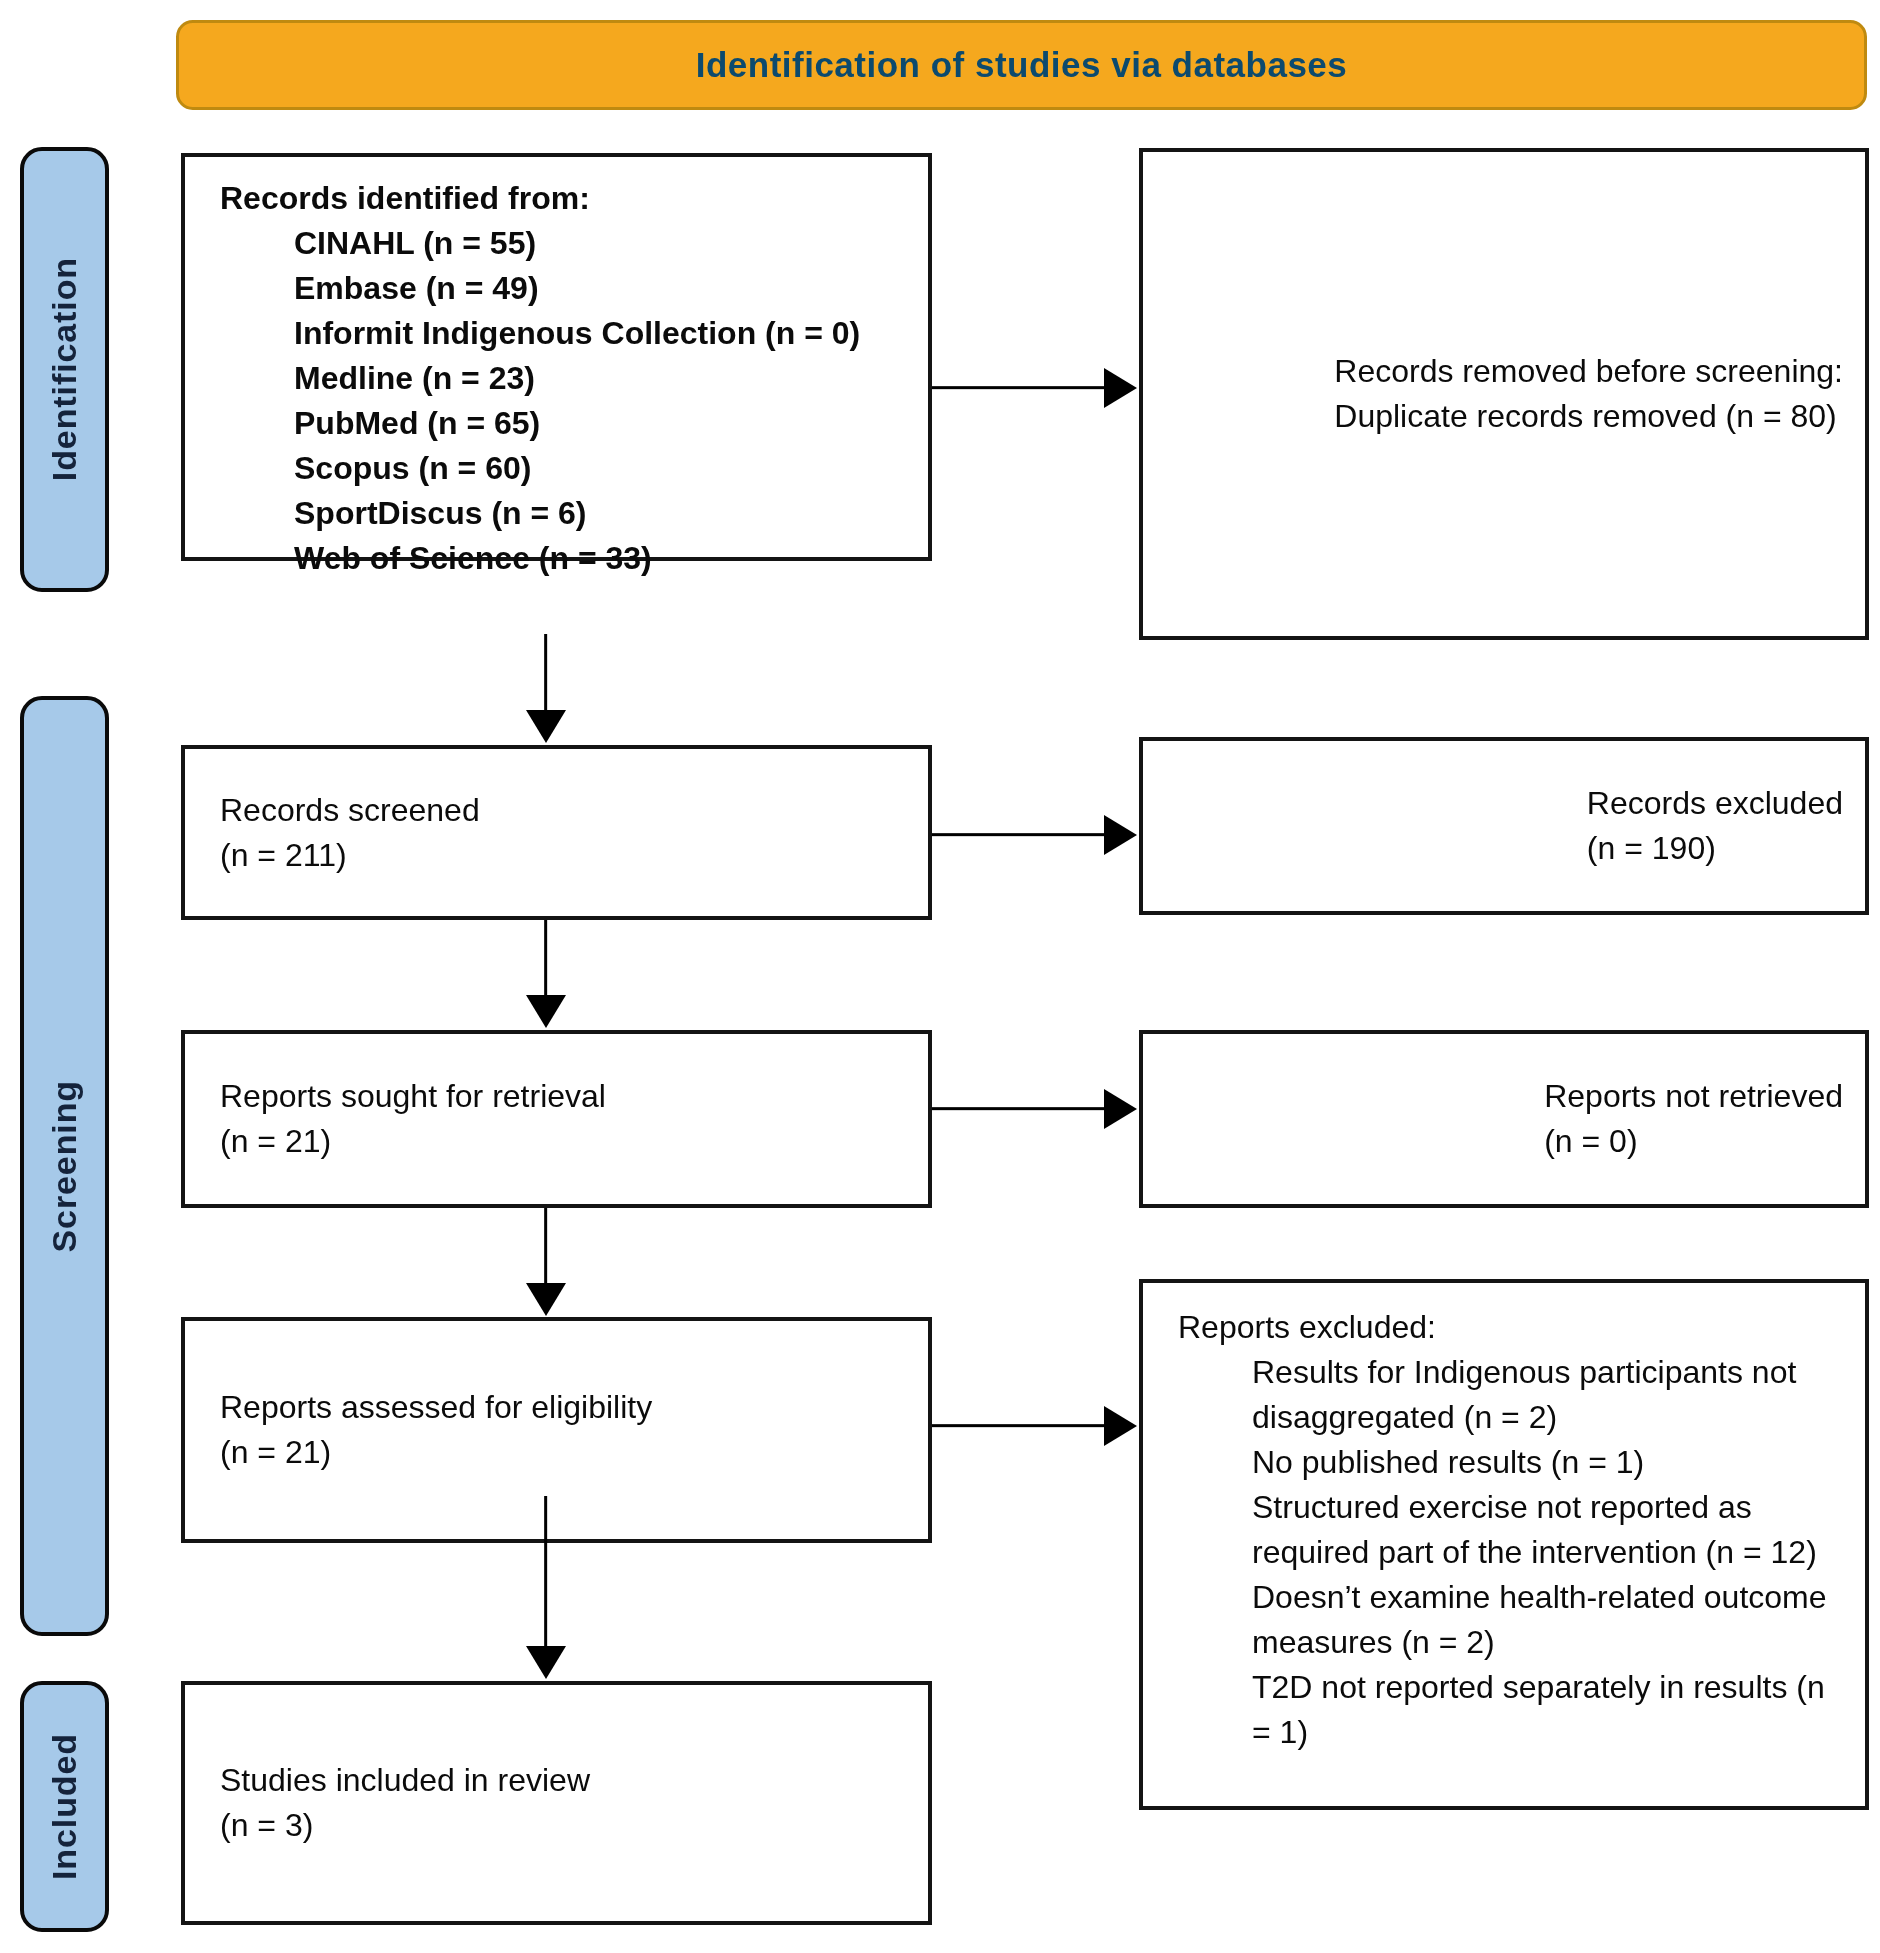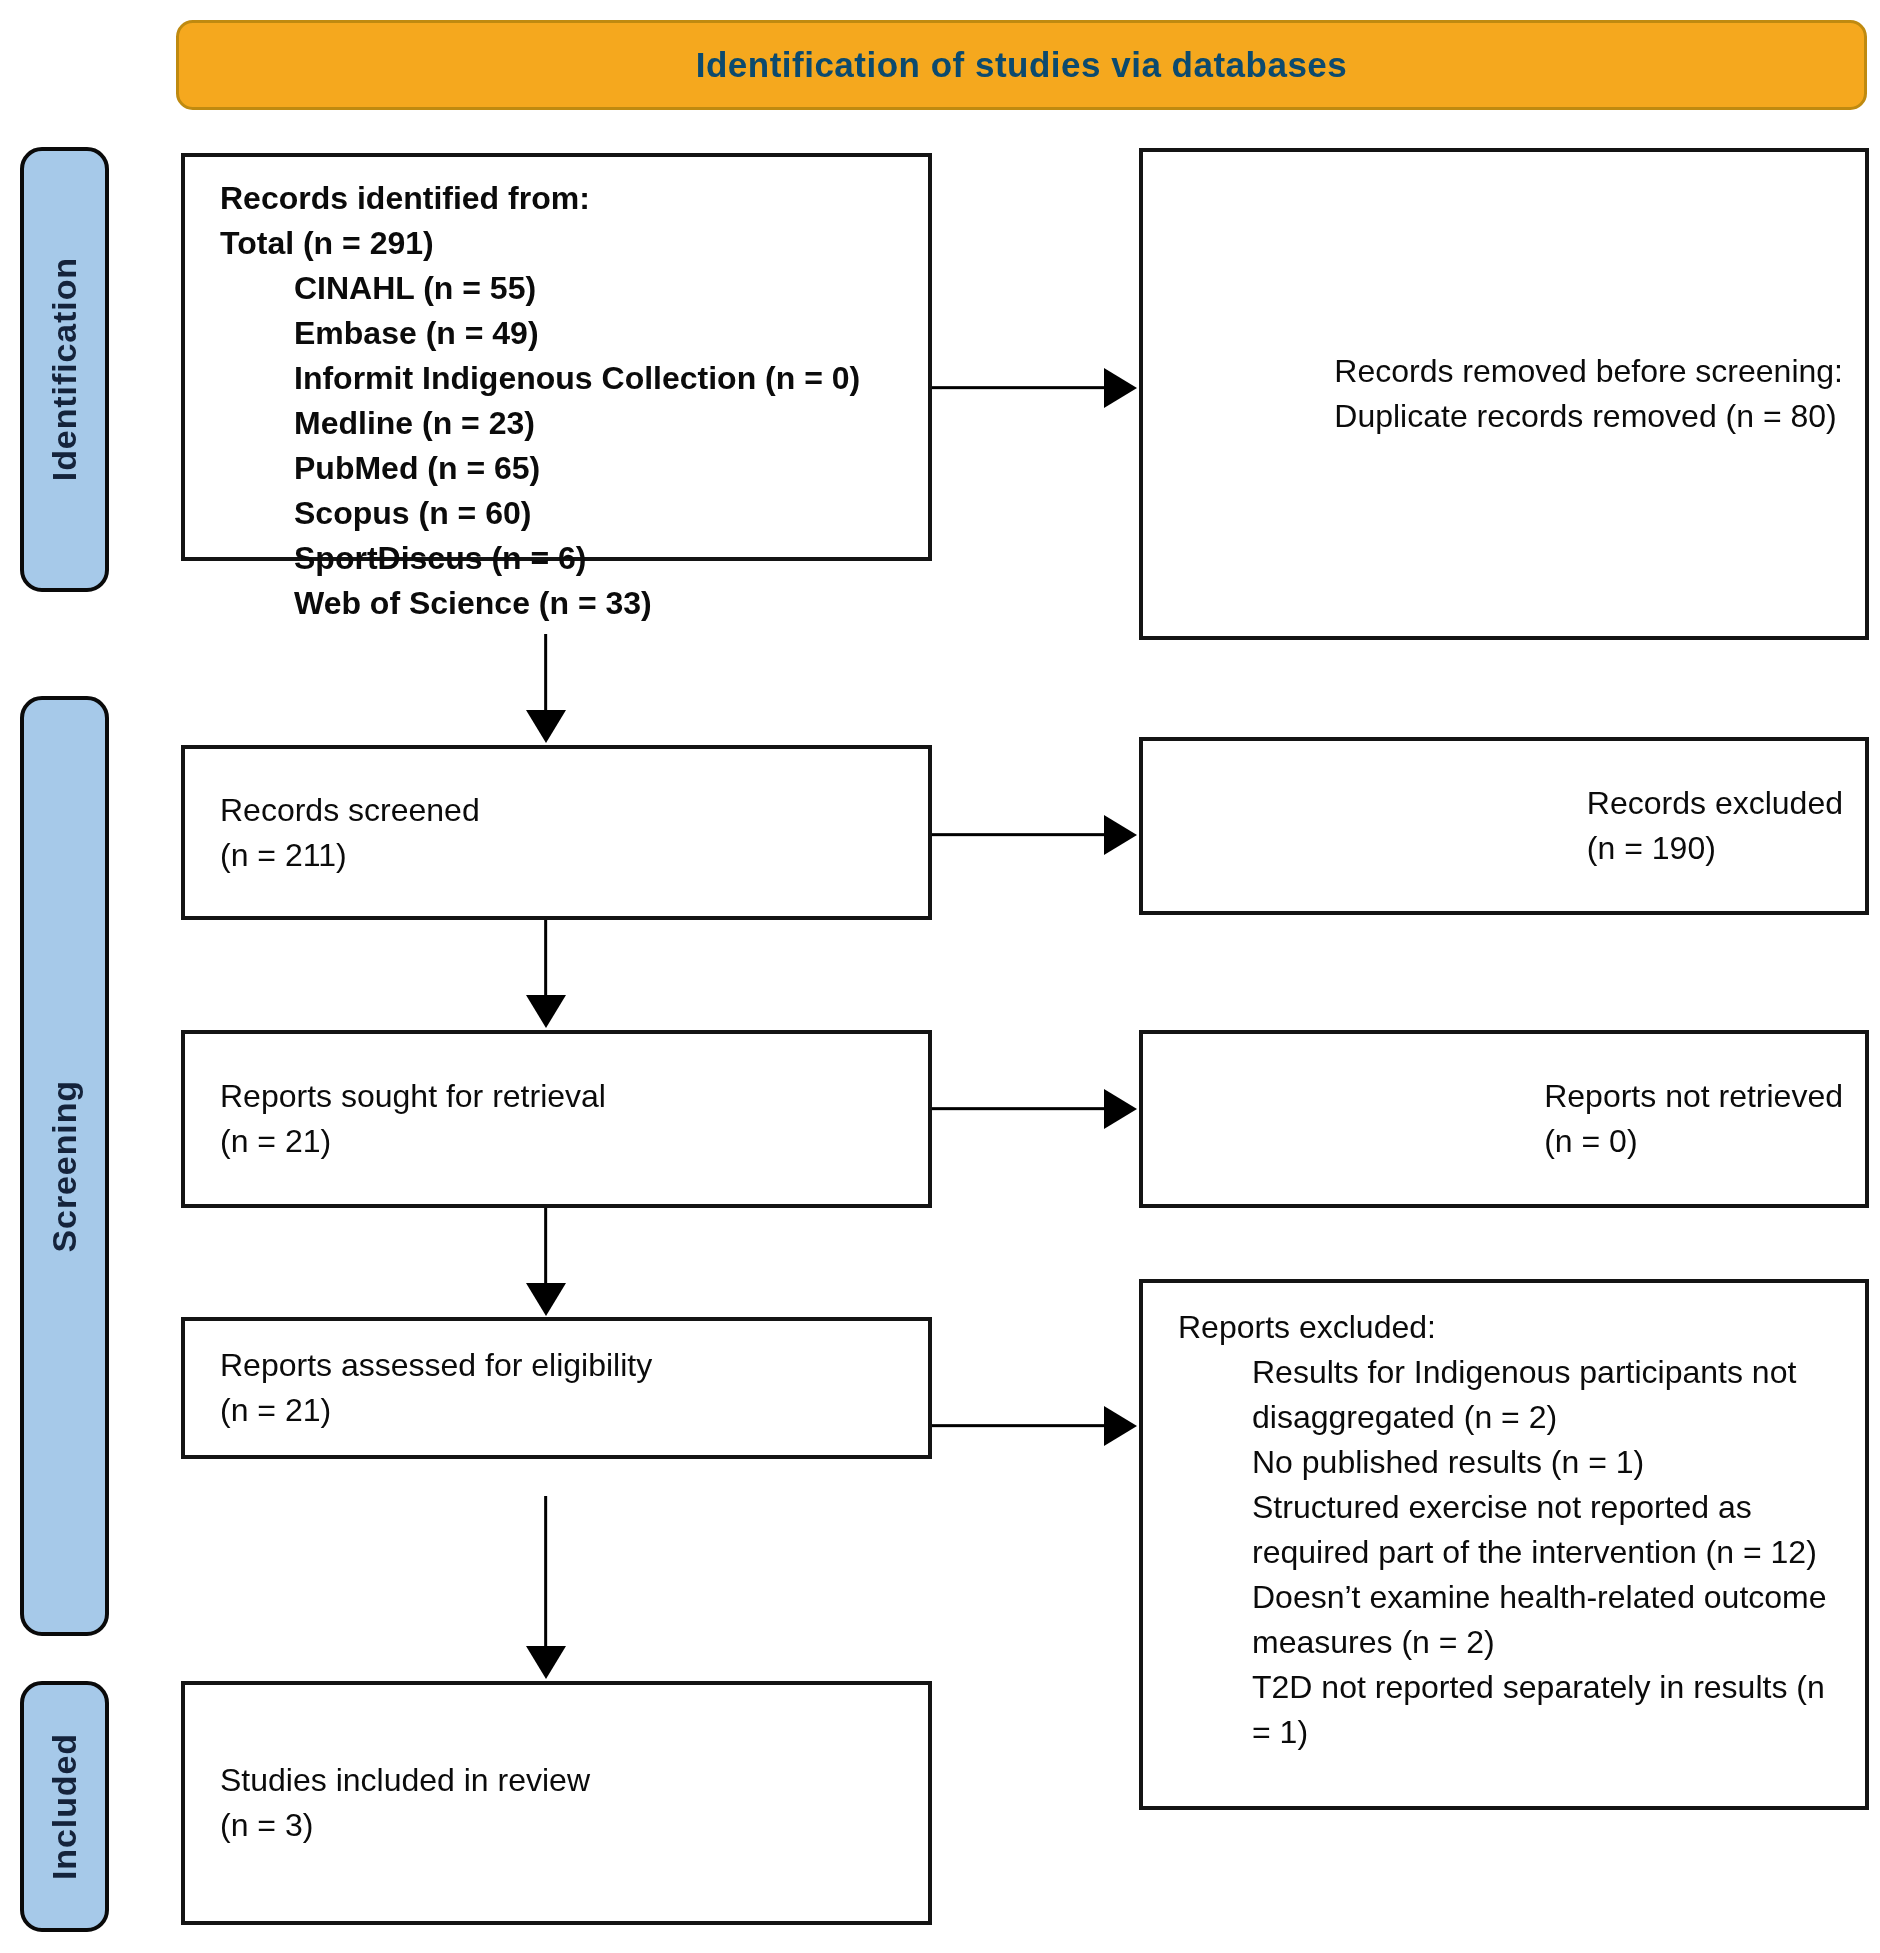--- a/index.html
+++ b/index.html
@@ -101,21 +101,20 @@
   <div class="stage" style="top:696px; height:940px;">
     <span class="stage-label">Screening</span>
   </div>
   <div class="stage" style="top:1681px; height:251px;">
     <span class="stage-label">Included</span>
   </div>
 
   <div class="box left-col" style="top:153px; height:408px;font-weight:bold;">
     <div class="pad">
       <div class="line">Records identified from:</div>
-      <div class="line">Total (n = 291)</div>
       <div class="line indent">CINAHL (n = 55)</div>
       <div class="line indent">Embase (n = 49)</div>
       <div class="line indent">Informit Indigenous Collection (n = 0)</div>
       <div class="line indent">Medline (n = 23)</div>
       <div class="line indent">PubMed (n = 65)</div>
       <div class="line indent">Scopus (n = 60)</div>
       <div class="line indent">SportDiscus (n = 6)</div>
       <div class="line indent">Web of Science (n = 33)</div>
     </div>
   </div>
@@ -127,21 +126,21 @@
     </div>
   </div>
 
   <div class="box left-col center" style="top:1030px; height:178px;">
     <div class="pad">
       <div class="line">Reports sought for retrieval</div>
       <div class="line">(n = 21)</div>
     </div>
   </div>
 
-  <div class="box left-col center" style="top:1317px; height:142px;">
+  <div class="box left-col center" style="top:1317px; height:226px;">
     <div class="pad">
       <div class="line">Reports assessed for eligibility</div>
       <div class="line">(n = 21)</div>
     </div>
   </div>
 
   <div class="box left-col center" style="top:1681px; height:244px;">
     <div class="pad">
       <div class="line">Studies included in review</div>
       <div class="line">(n = 3)</div>

